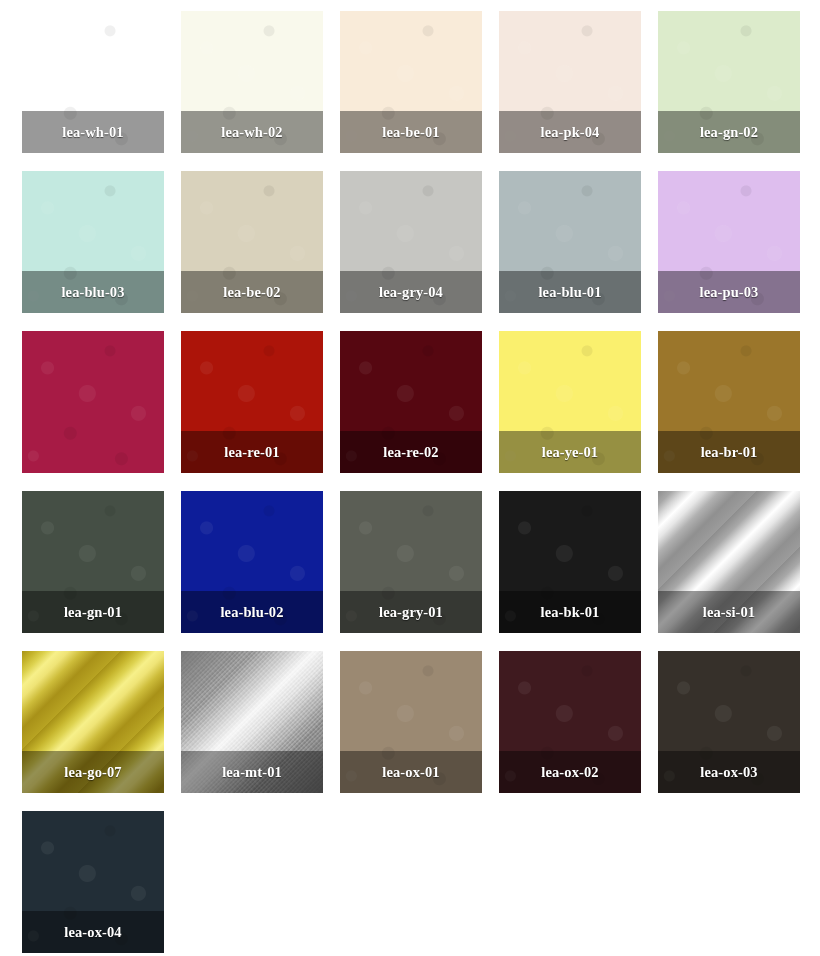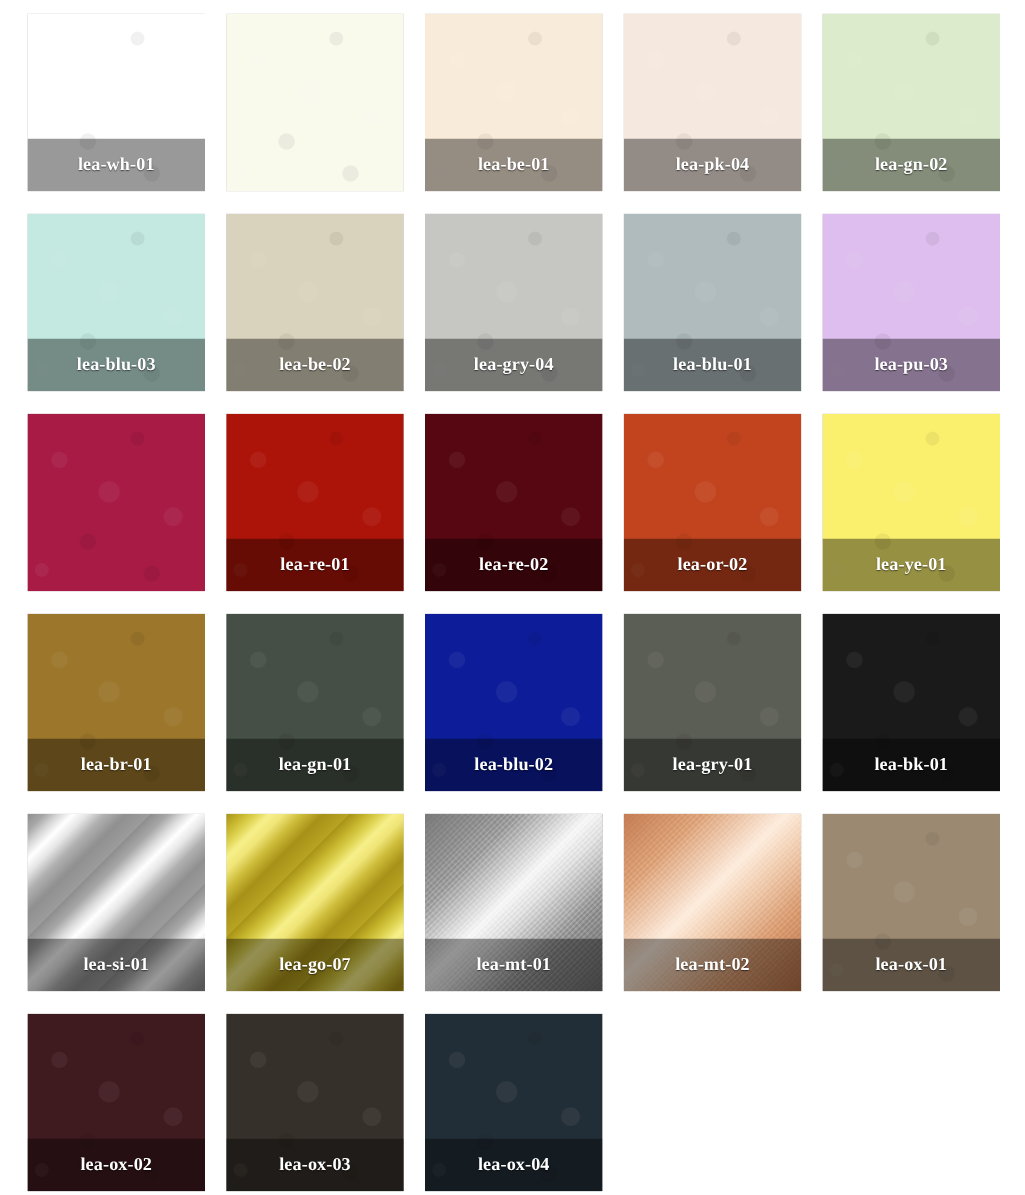--- a/index.html
+++ b/index.html
@@ -131,20 +131,23 @@
     <div class="swatch">
       <div class="swatch-fill" style="background-color: rgb(255, 255, 255);"></div>
       <div class="swatch-grain"></div>
       <div class="label-bar">
         <span class="label-text">lea-wh-01</span>
       </div>
     </div>
     <div class="swatch">
       <div class="swatch-fill" style="background-color: rgb(249, 249, 236);"></div>
       <div class="swatch-grain"></div>
+      <div class="label-bar">
+        <span class="label-text">lea-wh-02</span>
+      </div>
     </div>
     <div class="swatch">
       <div class="swatch-fill" style="background-color: rgb(249, 235, 217);"></div>
       <div class="swatch-grain"></div>
       <div class="label-bar">
         <span class="label-text">lea-be-01</span>
       </div>
     </div>
     <div class="swatch">
       <div class="swatch-fill" style="background-color: rgb(245, 232, 223);"></div>
@@ -207,27 +210,20 @@
       </div>
     </div>
     <div class="swatch">
       <div class="swatch-fill" style="background-color: rgb(86, 7, 17);"></div>
       <div class="swatch-grain"></div>
       <div class="label-bar">
         <span class="label-text">lea-re-02</span>
       </div>
     </div>
     <div class="swatch">
-      <div class="swatch-fill" style="background-color: rgb(194, 68, 31);"></div>
-      <div class="swatch-grain"></div>
-      <div class="label-bar">
-        <span class="label-text">lea-or-02</span>
-      </div>
-    </div>
-    <div class="swatch">
       <div class="swatch-fill" style="background-color: rgb(250, 240, 110);"></div>
       <div class="swatch-grain"></div>
       <div class="label-bar">
         <span class="label-text">lea-ye-01</span>
       </div>
     </div>
     <div class="swatch">
       <div class="swatch-fill" style="background-color: rgb(155, 118, 43);"></div>
       <div class="swatch-grain"></div>
       <div class="label-bar">
@@ -271,26 +267,20 @@
     <div class="swatch">
       <div class="swatch-fill fin-gold"></div>
       <div class="label-bar">
         <span class="label-text">lea-go-07</span>
       </div>
     </div>
     <div class="swatch">
       <div class="swatch-fill fin-brushed-silver"></div>
       <div class="label-bar">
         <span class="label-text">lea-mt-01</span>
-      </div>
-    </div>
-    <div class="swatch">
-      <div class="swatch-fill fin-copper"></div>
-      <div class="label-bar">
-        <span class="label-text">lea-mt-02</span>
       </div>
     </div>
     <div class="swatch">
       <div class="swatch-fill" style="background-color: rgb(155, 137, 114);"></div>
       <div class="swatch-grain"></div>
       <div class="label-bar">
         <span class="label-text">lea-ox-01</span>
       </div>
     </div>
     <div class="swatch">

